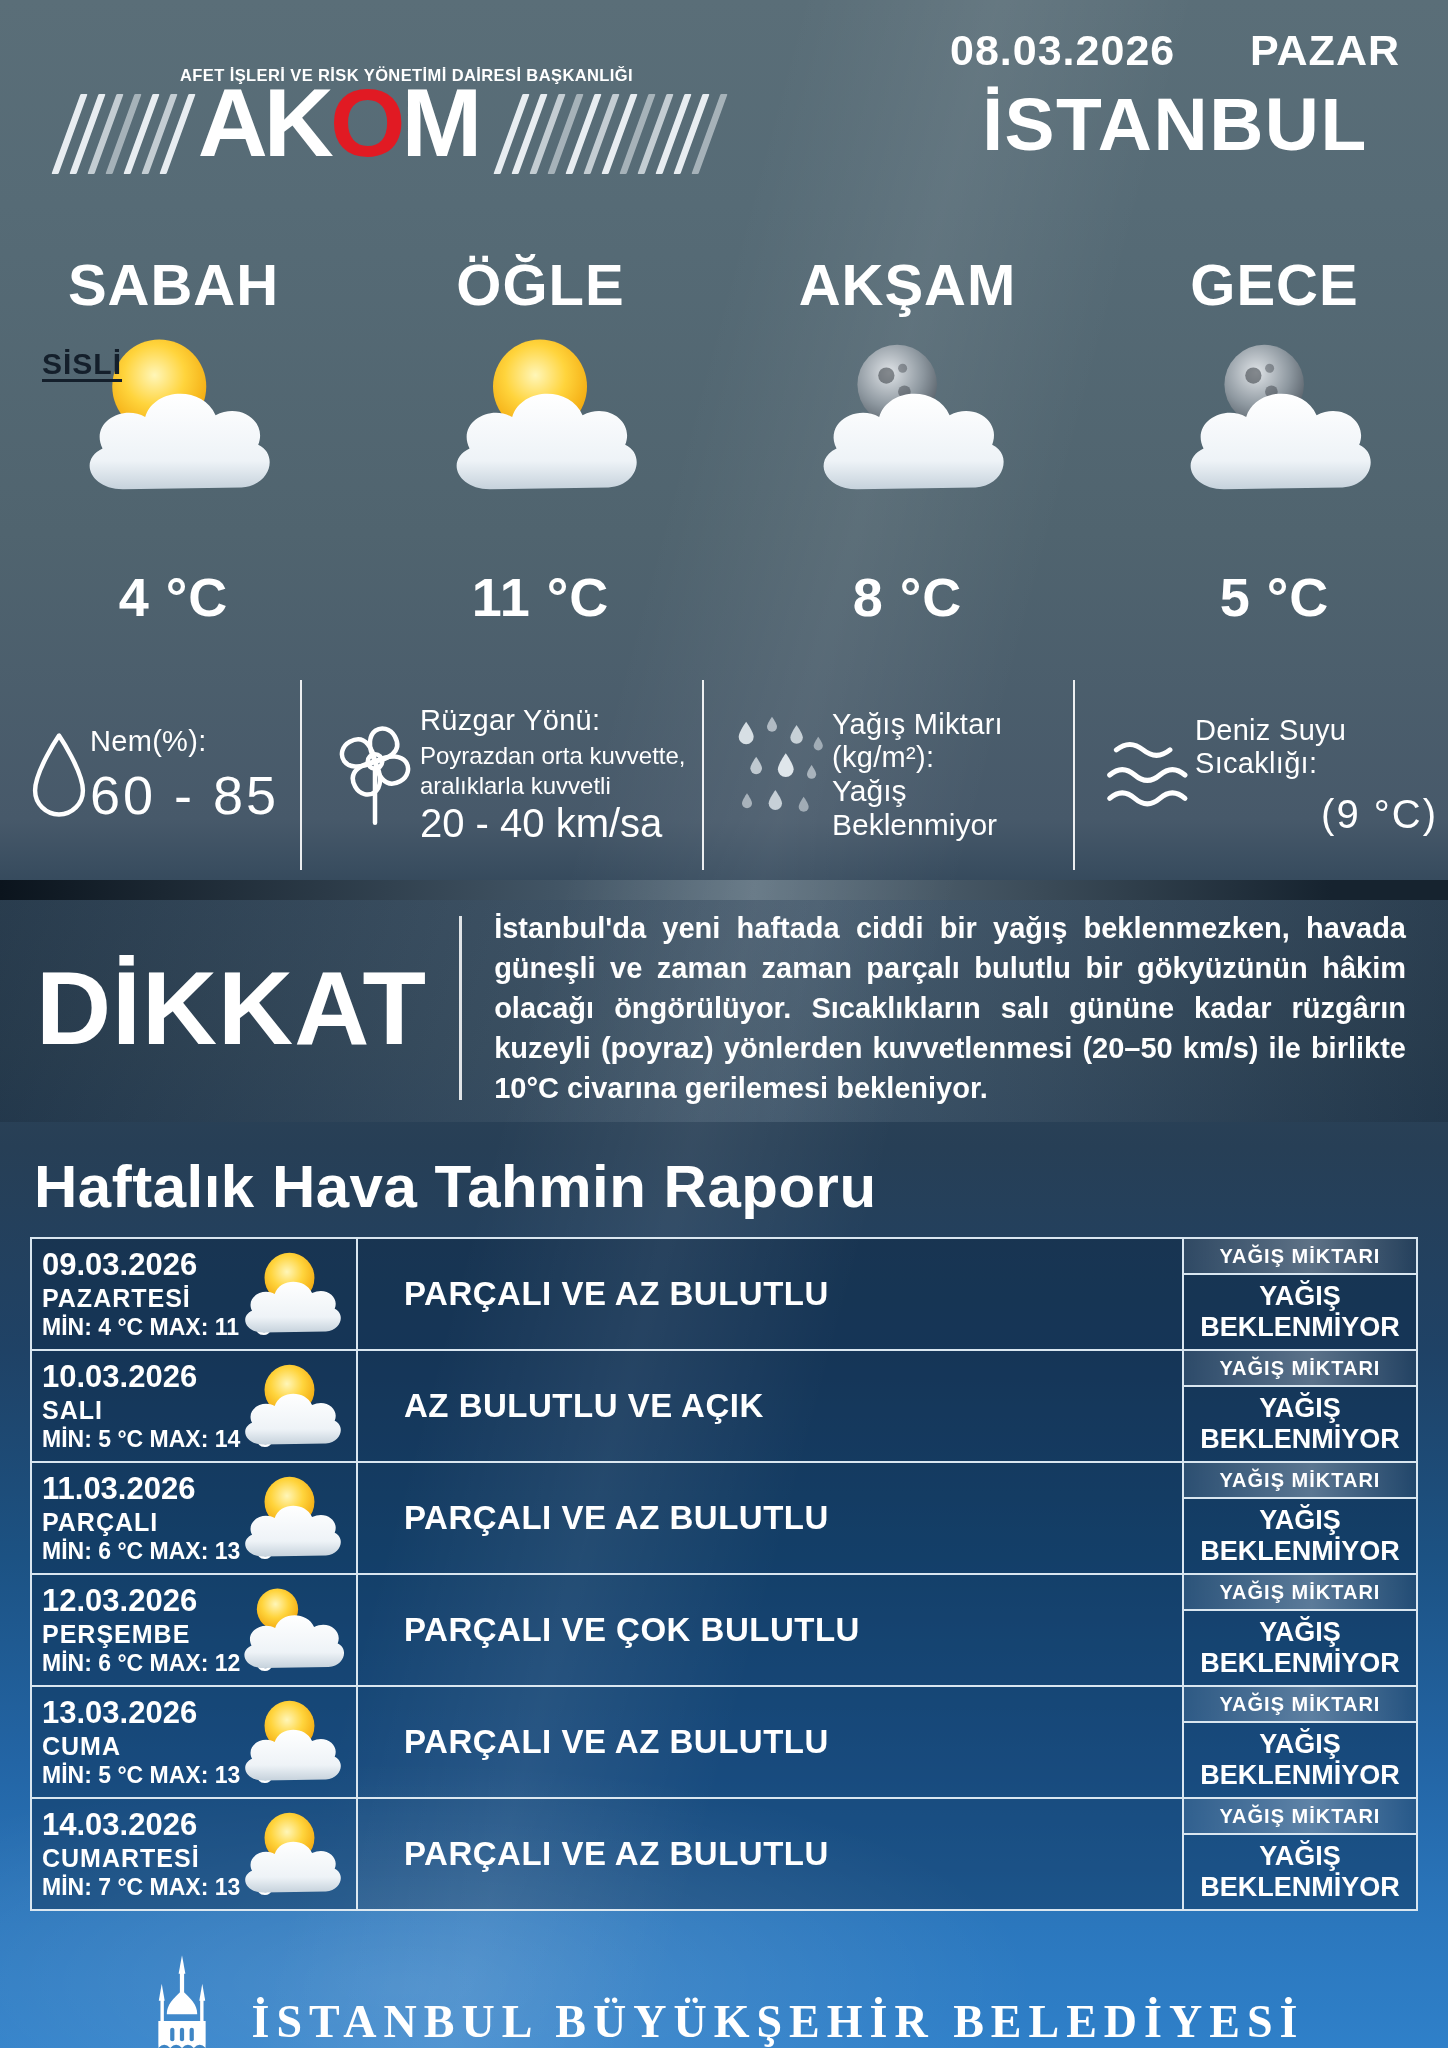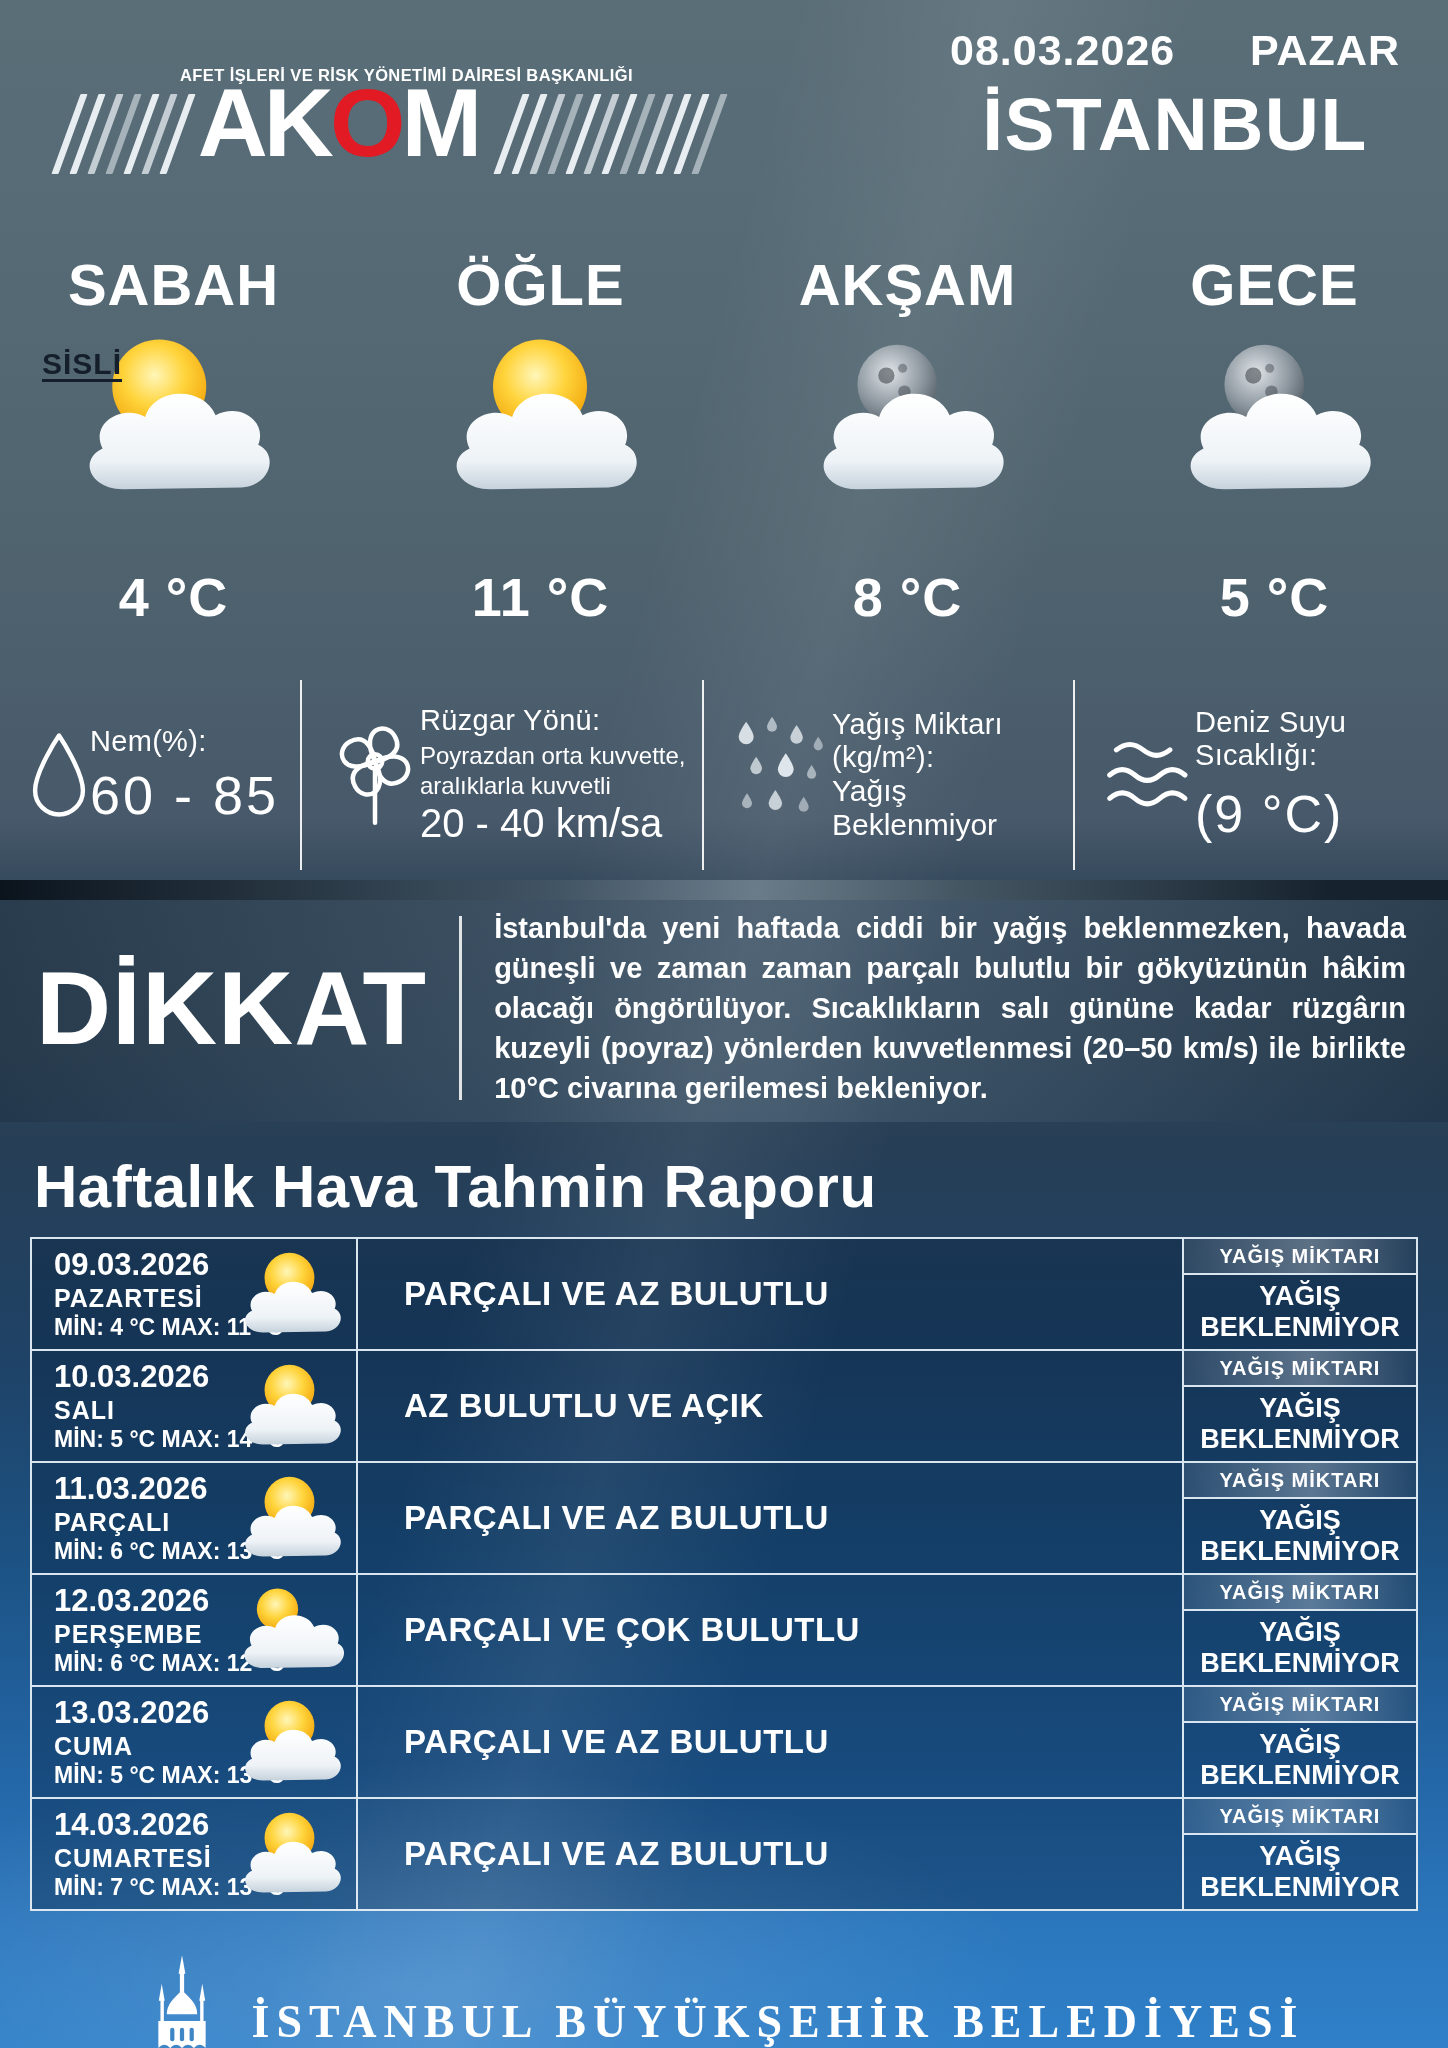--- a/index.html
+++ b/index.html
@@ -45,36 +45,36 @@
   .metrics{ height:210px; display:grid; grid-template-columns:302px 402px 371px 1fr; }
   .metric{ position:relative; height:100%; display:flex; align-items:center; padding:0 10px 0 28px; }
   .metric::after{ content:""; position:absolute; right:0; top:10px; bottom:10px; width:2px; background:rgba(255,255,255,.9); }
   .metric:last-child::after{ display:none; }
   .micon{ flex:0 0 auto; }
   .mlabel{ font-size:29px; letter-spacing:.3px; }
   .mbig{ font-size:54px; letter-spacing:3px; margin-top:6px; }
   .mdetail{ font-size:24px; line-height:1.25; margin-top:4px; }
   .mspeed{ font-size:40px; }
   .mval{ font-size:30px; }
-  .msea{ font-size:52px; margin-top:12px; text-align:left; letter-spacing:2px; }
+  .msea{ font-size:40px; margin-top:12px; text-align:right; letter-spacing:2px; }
   
   .warn-band{ height:20px; background:linear-gradient(90deg,#0b141d,#415464 38%,#5f7280 52%,#16232f 92%); }
   .warning{ min-height:168px; display:flex; align-items:center; padding:8px 42px 14px 36px;
     background:linear-gradient(100deg, rgba(8,20,32,.22), rgba(175,195,210,.16) 55%, rgba(8,20,32,.20)); }
   .dikkat{ font-size:104px; font-weight:800; letter-spacing:1px; line-height:.95; }
   .wdivider{ width:3px; align-self:stretch; margin:8px 0 8px 32px; background:rgba(255,255,255,.85); }
   .wtext{ flex:1; margin-left:32px; font-size:29px; font-weight:700; line-height:1.38; text-align:justify; }
   
   .weekly-title{ margin:30px 0 16px 34px; font-size:60px; font-weight:700; letter-spacing:.5px; }
   .wtable{ margin:0 30px; border:2px solid #d9e6f0; }
   .trow{ display:grid; grid-template-columns:324px 1fr 234px; border-bottom:2px solid #d9e6f0; min-height:106px; }
   .trow:last-child{ border-bottom:none; }
   .tc{ background:rgba(7,35,66,.40); }
   .tc + .tc{ border-left:2px solid #d9e6f0; }
-  .tc-left{ position:relative; display:flex; flex-direction:column; justify-content:center; gap:1px; padding:8px 0 8px 22px; }
+  .tc-left{ position:relative; display:flex; flex-direction:column; justify-content:center; gap:1px; padding:8px 0 8px 10px; }
   .tdate{ font-size:31px; font-weight:700; }
   .tday{ font-size:25px; font-weight:700; letter-spacing:1px; }
   .tminmax{ font-size:23px; font-weight:700; }
   .tc-left .wicon-s{ position:absolute; right:6px; top:50%; transform:translateY(-50%); width:120px; height:90px; }
   .tc-mid{ display:flex; align-items:center; padding-left:46px; font-size:33px; font-weight:700; letter-spacing:.5px; }
   .tc-right{ display:flex; flex-direction:column; }
   .phead{ height:36px; display:flex; align-items:center; justify-content:center; font-size:20px; font-weight:700;
     letter-spacing:1px; border-bottom:2px solid #d9e6f0;
     background:linear-gradient(90deg, rgba(255,255,255,.10), rgba(255,255,255,.30) 55%, rgba(255,255,255,.06)); }
   .pval{ flex:1; display:flex; align-items:center; justify-content:center; text-align:center;

